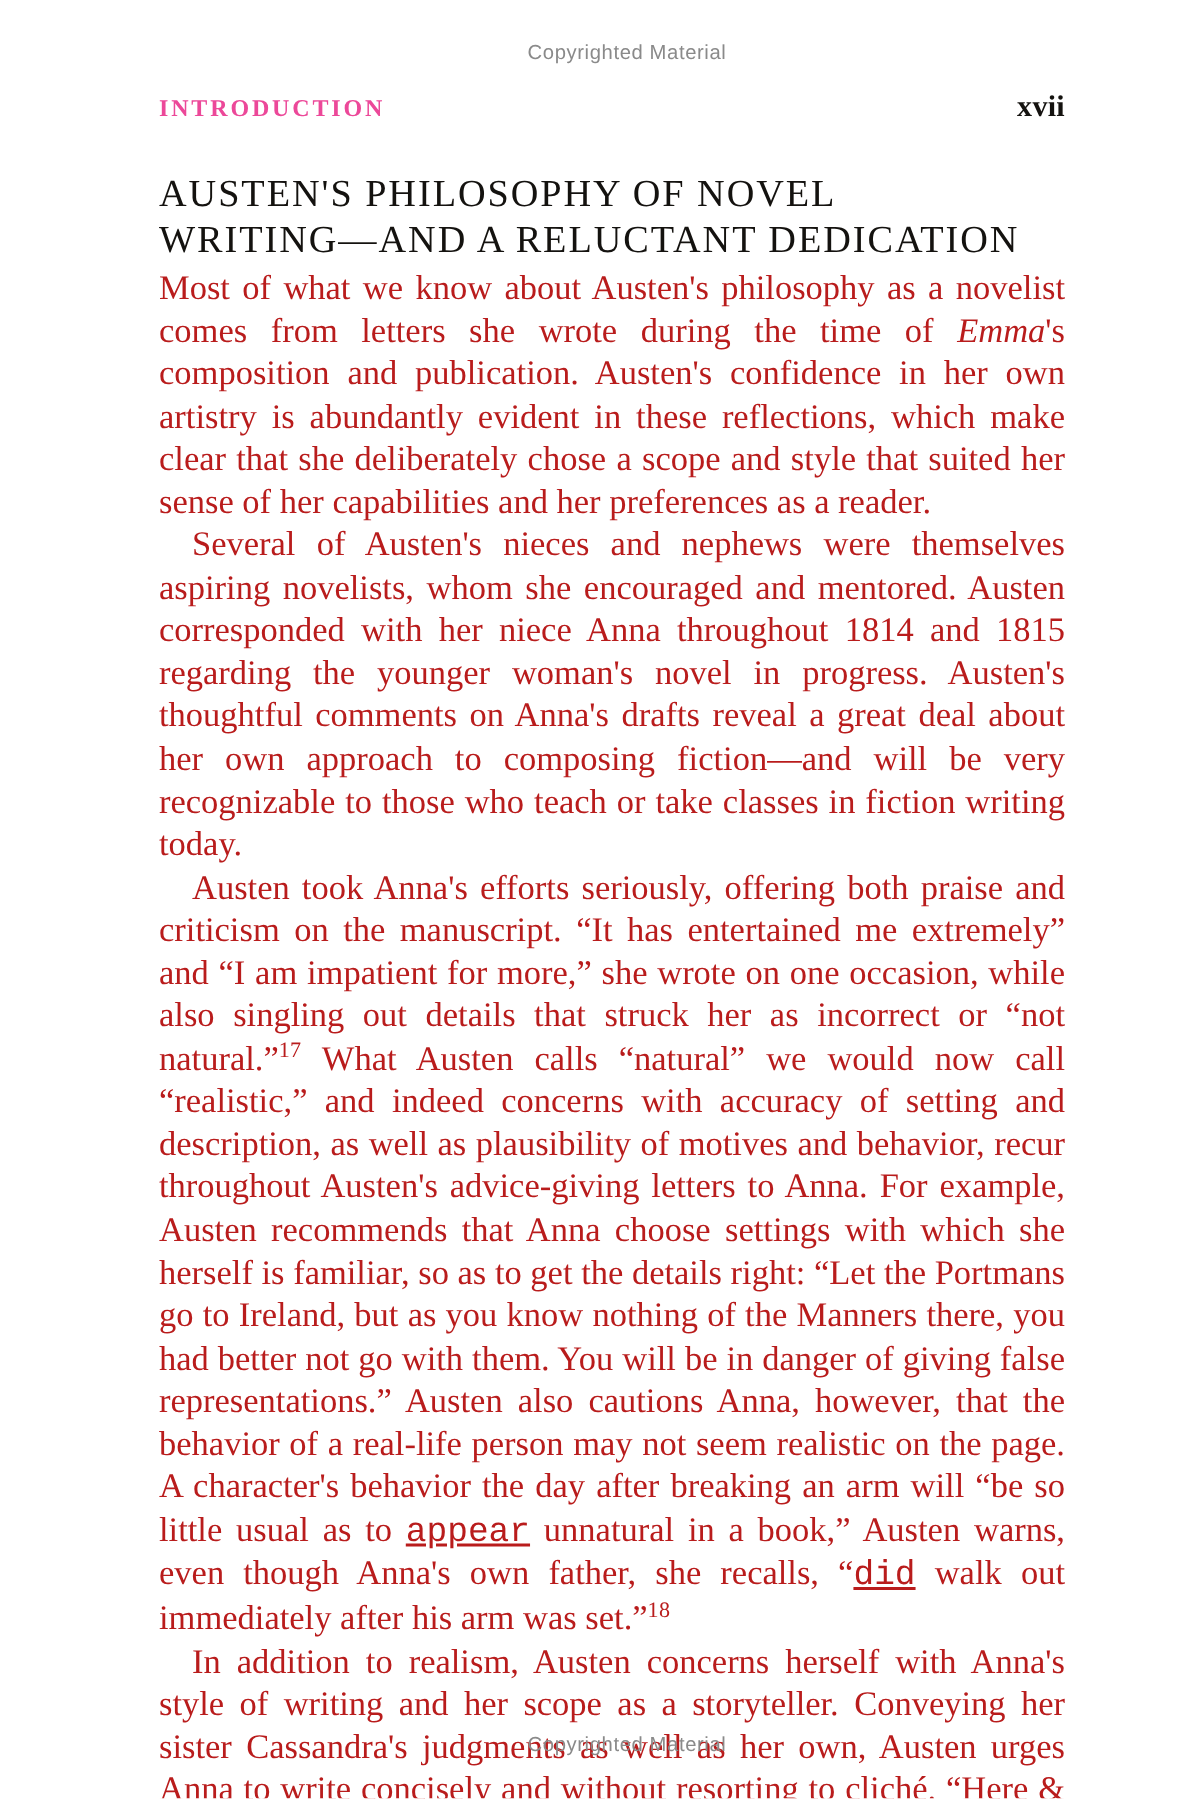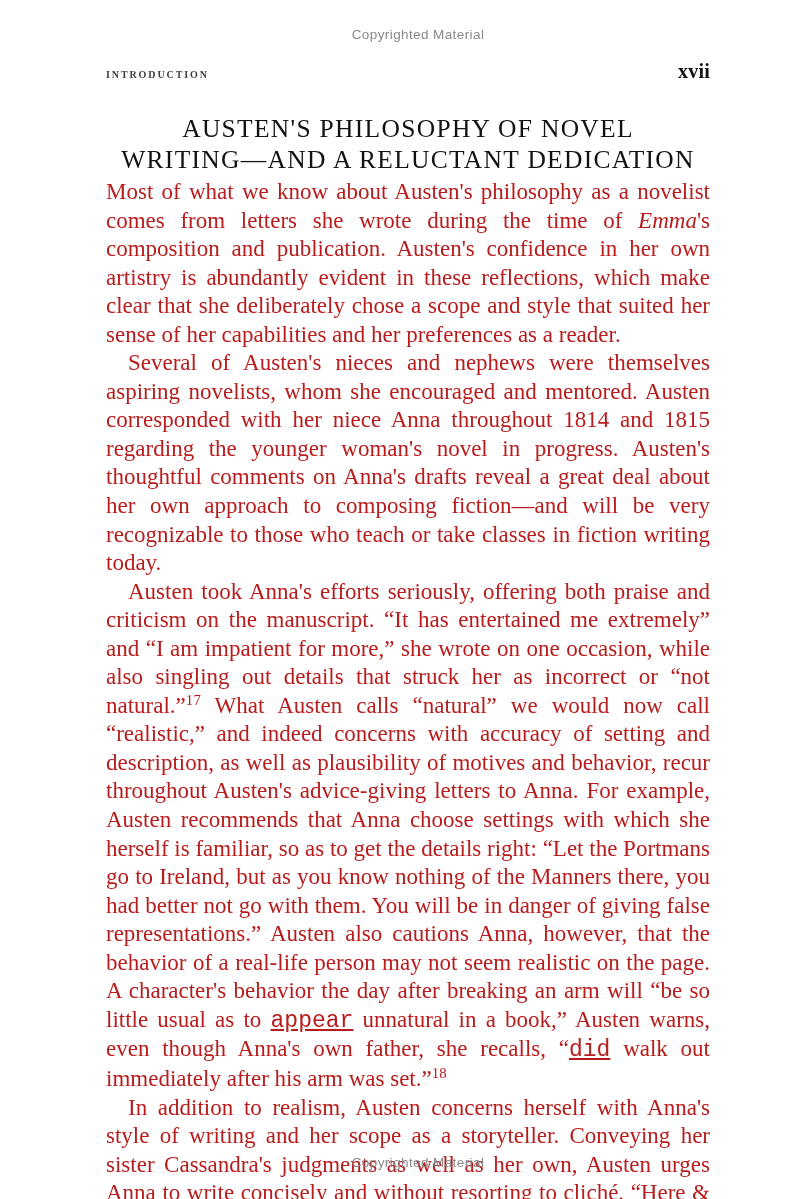--- a/index.html
+++ b/index.html
@@ -40,40 +40,40 @@
   .running-head {
     position: absolute;
     top: 60px;
     left: 106px;
     width: 604px;
     display: flex;
     align-items: baseline;
     justify-content: space-between;
   }
   .running-head-title {
-    font-size: 10px;
+    font-size: 16px;
     font-weight: 700;
     letter-spacing: 1.9px;
     text-transform: uppercase;
-    color: #404040;
+    color: #ec4899;
   }
   .running-head-folio {
     font-size: 20px;
     font-weight: 700;
     letter-spacing: 0.2px;
     color: #14120f;
   }
 
   
   .section-title {
     position: absolute;
     top: 96px;
     left: 106px;
     width: 604px;
-    text-align: center;
+    text-align: left;
     font-size: 25.5px;
     font-weight: 400;
     letter-spacing: 1.3px;
     line-height: 31px;
     color: #14120f;
     white-space: pre-line;
   }
 
   
   .body-text {

